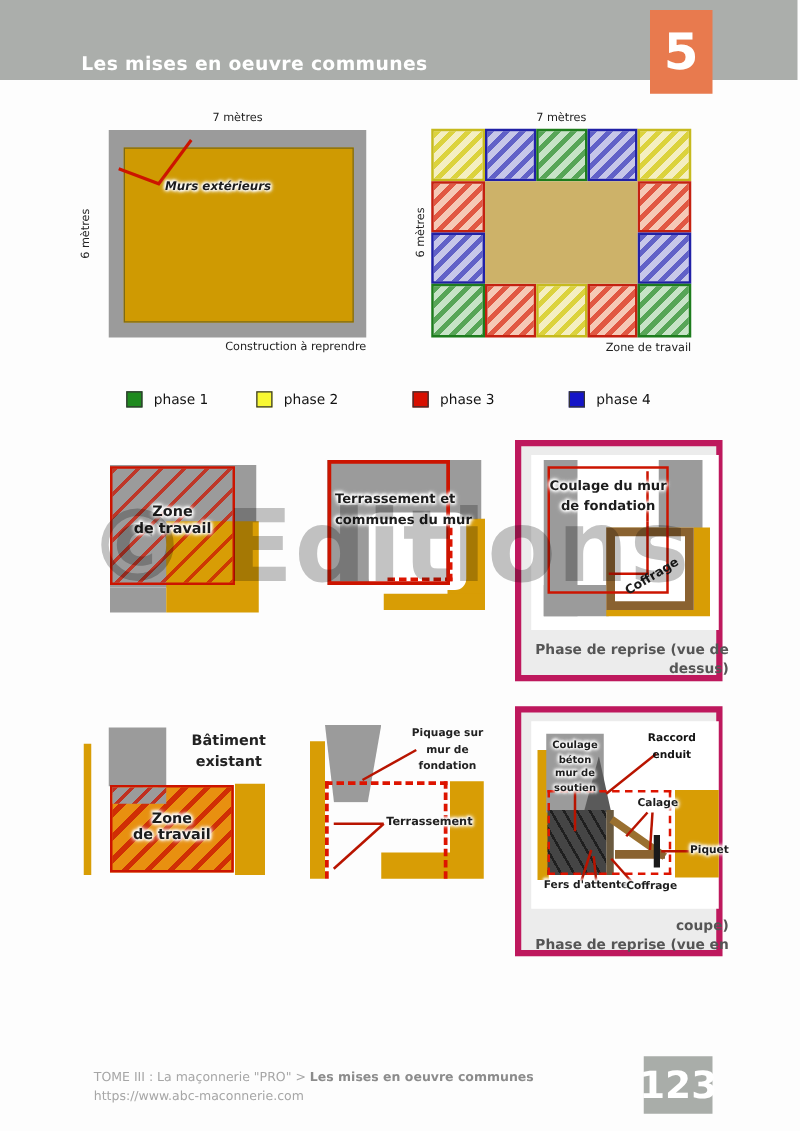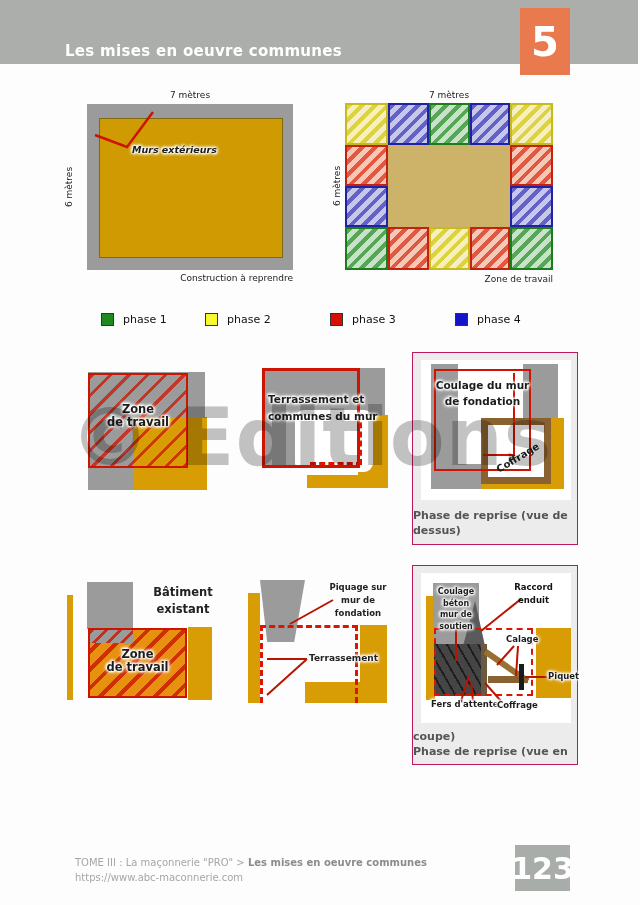--- a/index.html
+++ b/index.html
@@ -25,23 +25,23 @@
   
   .tile{box-sizing:border-box;border:2px solid;}
   .tile.t-yellow{border-color:#c6ba1e;background:repeating-linear-gradient(135deg,rgba(216,206,40,.9) 0 4px,rgba(244,238,190,.95) 4px 9px);}
   .tile.t-blue{border-color:#2121a6;background:repeating-linear-gradient(135deg,rgba(70,70,190,.85) 0 4px,rgba(196,196,232,.95) 4px 9px);}
   .tile.t-green{border-color:#1d7c1d;background:repeating-linear-gradient(135deg,rgba(58,150,58,.85) 0 4px,rgba(196,226,196,.95) 4px 9px);}
   .tile.t-red{border-color:#c42110;background:repeating-linear-gradient(135deg,rgba(222,70,46,.9) 0 4px,rgba(245,198,178,.95) 4px 9px);}
 
   .hatch-red{background:repeating-linear-gradient(135deg,rgba(202,22,2,.75) 0 3px,rgba(0,0,0,0) 3px 13px);
              border:2px solid #cc1400;box-sizing:border-box;}
 
-  .card{background:#ececec;border:1px solid #be185d;box-sizing:border-box;}
+  .card{background:#ececec;border:5px solid #be185d;box-sizing:border-box;}
   .card-inner{background:#fff;}
-  .caption{color:#555;font-weight:bold;font-size:11px;text-align:left;line-height:1.4;}
+  .caption{color:#555;font-weight:bold;font-size:11px;text-align:right;line-height:1.4;}
 
   .legend-swatch{width:13px;height:13px;border:1px solid #333;box-sizing:border-box;display:inline-block;}
   .legend-item{display:flex;align-items:center;gap:9px;font-size:11px;color:#111;}
 
   .watermark{z-index:6;pointer-events:none;mix-blend-mode:multiply;color:#c3c3c3;
              font-weight:bold;font-size:80px;line-height:1;letter-spacing:1px;white-space:nowrap;margin-top:32px;}
 
   .footer-txt{font-size:10px;color:#a6a6a6;line-height:1.5;}
   .footer-txt b{color:#8c8c8c;}
   .pagebox{background:#a9ada9;color:#fff;font-weight:bold;font-size:30px;

